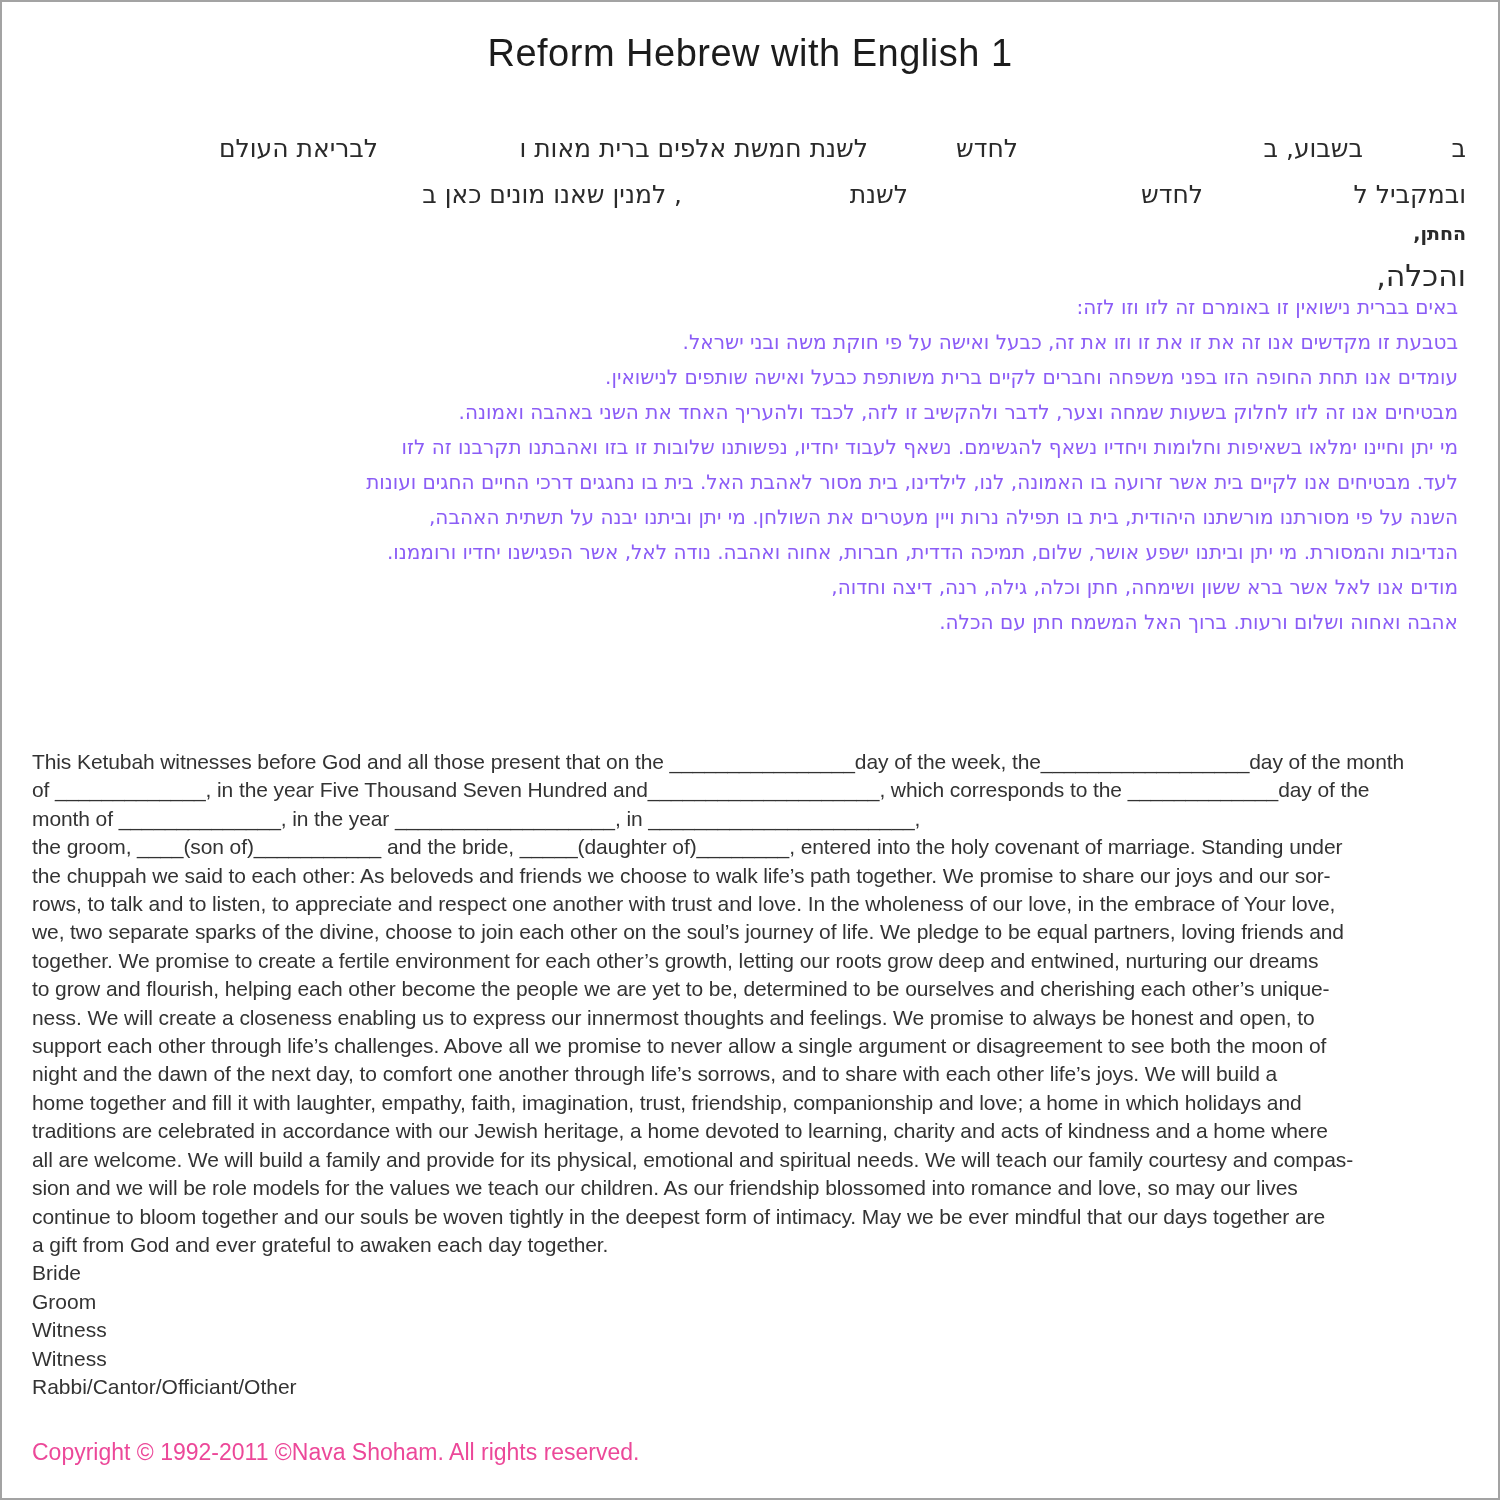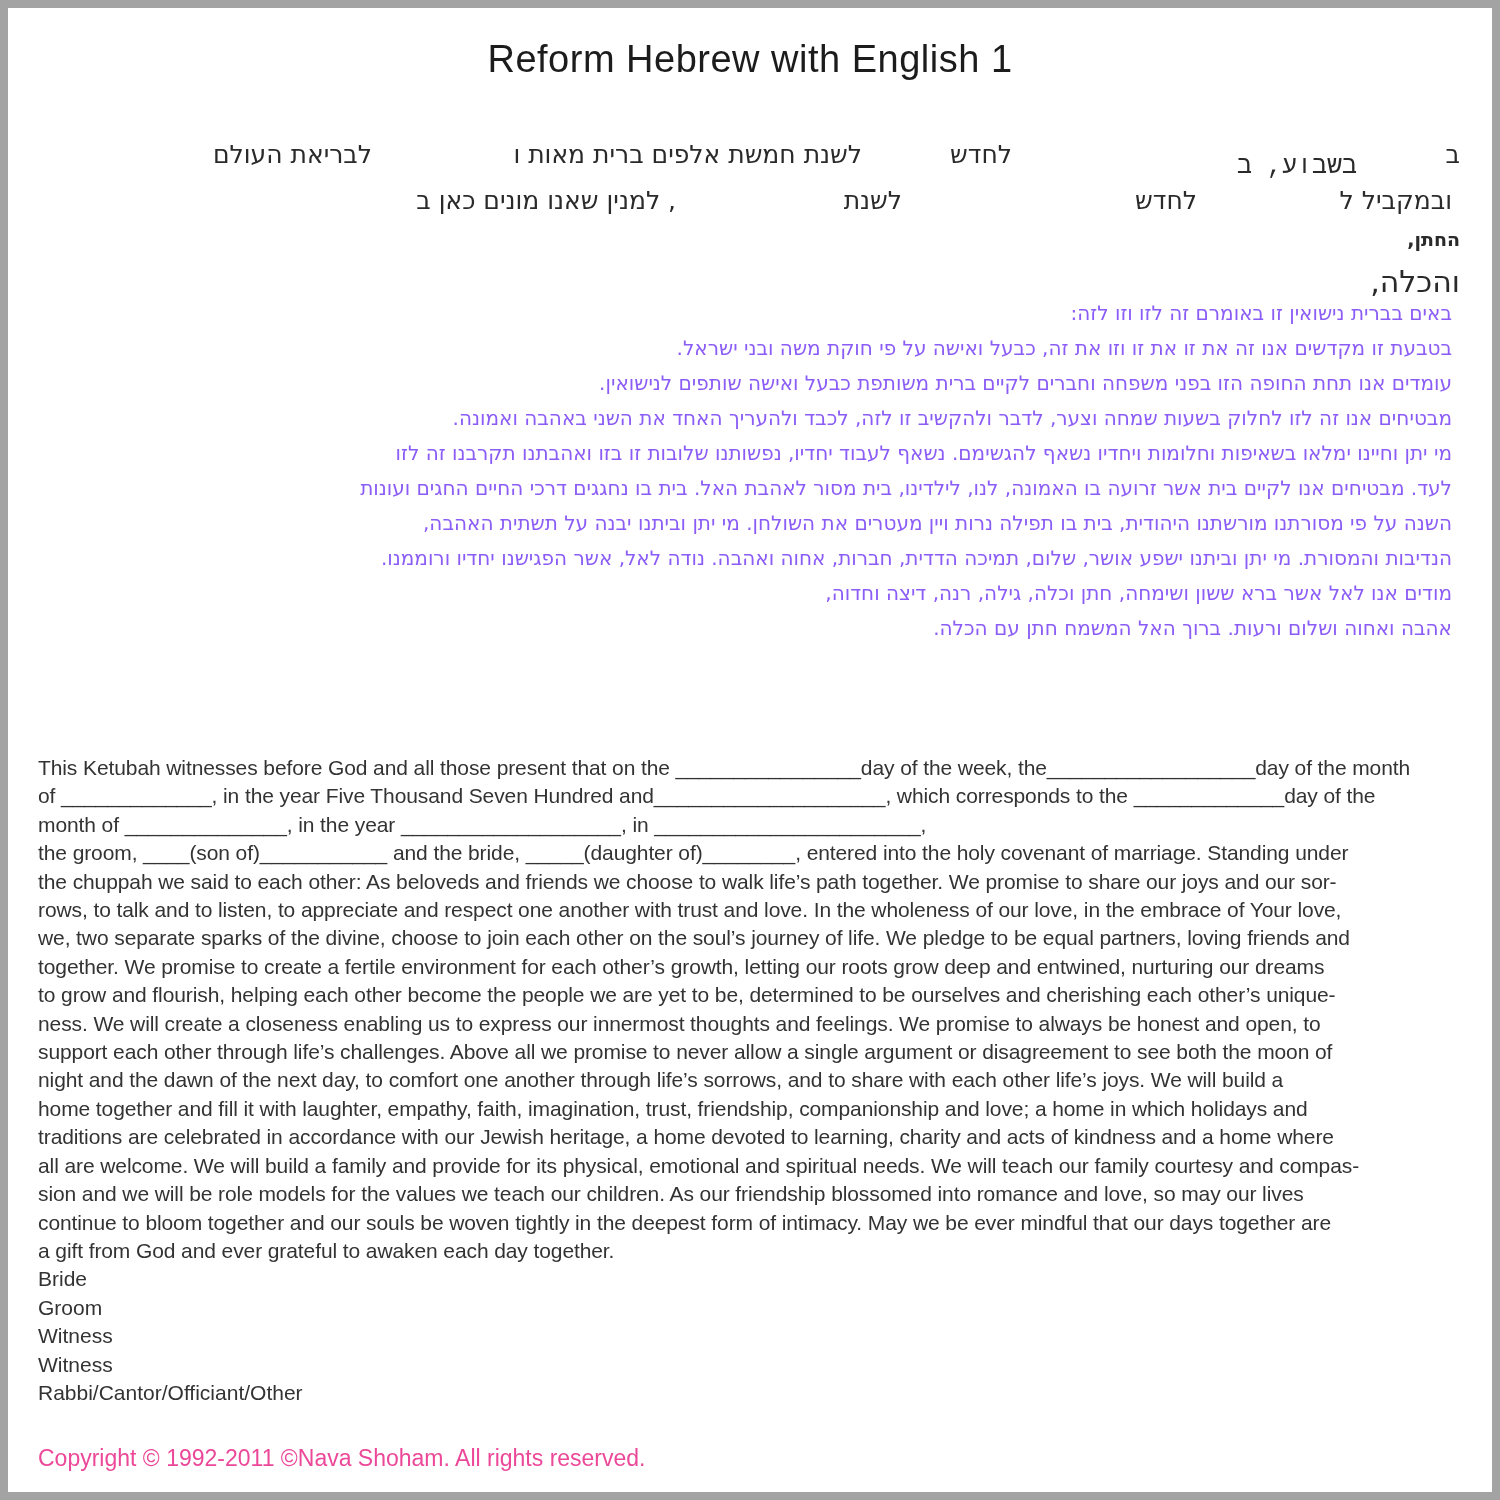--- a/index.html
+++ b/index.html
@@ -6,43 +6,43 @@
   body {
     width:1500px; height:1500px;
     background:#ffffff;
     font-family:"Liberation Sans", sans-serif;
     color:#2e2e2e;
     position:relative;
     overflow:hidden;
   }
   .page {
     position:absolute; inset:0;
-    border:8px solid #a3a3a3;
+    border:2px solid #a3a3a3;
     background:#fff;
   }
   .title {
     position:absolute; top:30px; left:0; width:100%;
     text-align:center;
     font-size:38px; letter-spacing:0.5px;
     color:#1c1c1c;
   }
   
   .heb-header {
     position:absolute; top:132px; left:30px; right:32px; height:170px;
     direction:rtl;
     font-family:"DejaVu Sans", sans-serif;
     font-size:25px; color:#2a2a2a;
   }
   .heb-header .seg { position:absolute; white-space:nowrap; }
   .l1a { top:0;  right:0; }
-  .l1b { top:12px;  right:103px;font-family:Liberation Mono, monospace; }
+  .l1b { top:0;  right:103px; }
   .l1c { top:0;  right:448px; }
   .l1d { top:0;  right:598px; }
   .l1e { top:0;  right:1088px; }
-  .l2a { top:46px; right:8px;text-align:center; }
+  .l2a { top:46px; right:0;text-align:center; }
   .l2b { top:46px; right:263px; }
   .l2c { top:46px; right:558px; }
   .l2d { top:46px; right:784px; }
   .heb-groom { position:absolute; top:88px;  right:0; font-size:19px; white-space:nowrap;font-weight:bold; }
   .heb-bride { position:absolute; top:124px; right:0; font-size:30px; white-space:nowrap; }
   
   .heb-body {
     position:absolute; top:288px; left:40px; right:40px;
     direction:rtl; text-align:right;
     font-family:"DejaVu Sans", sans-serif;

